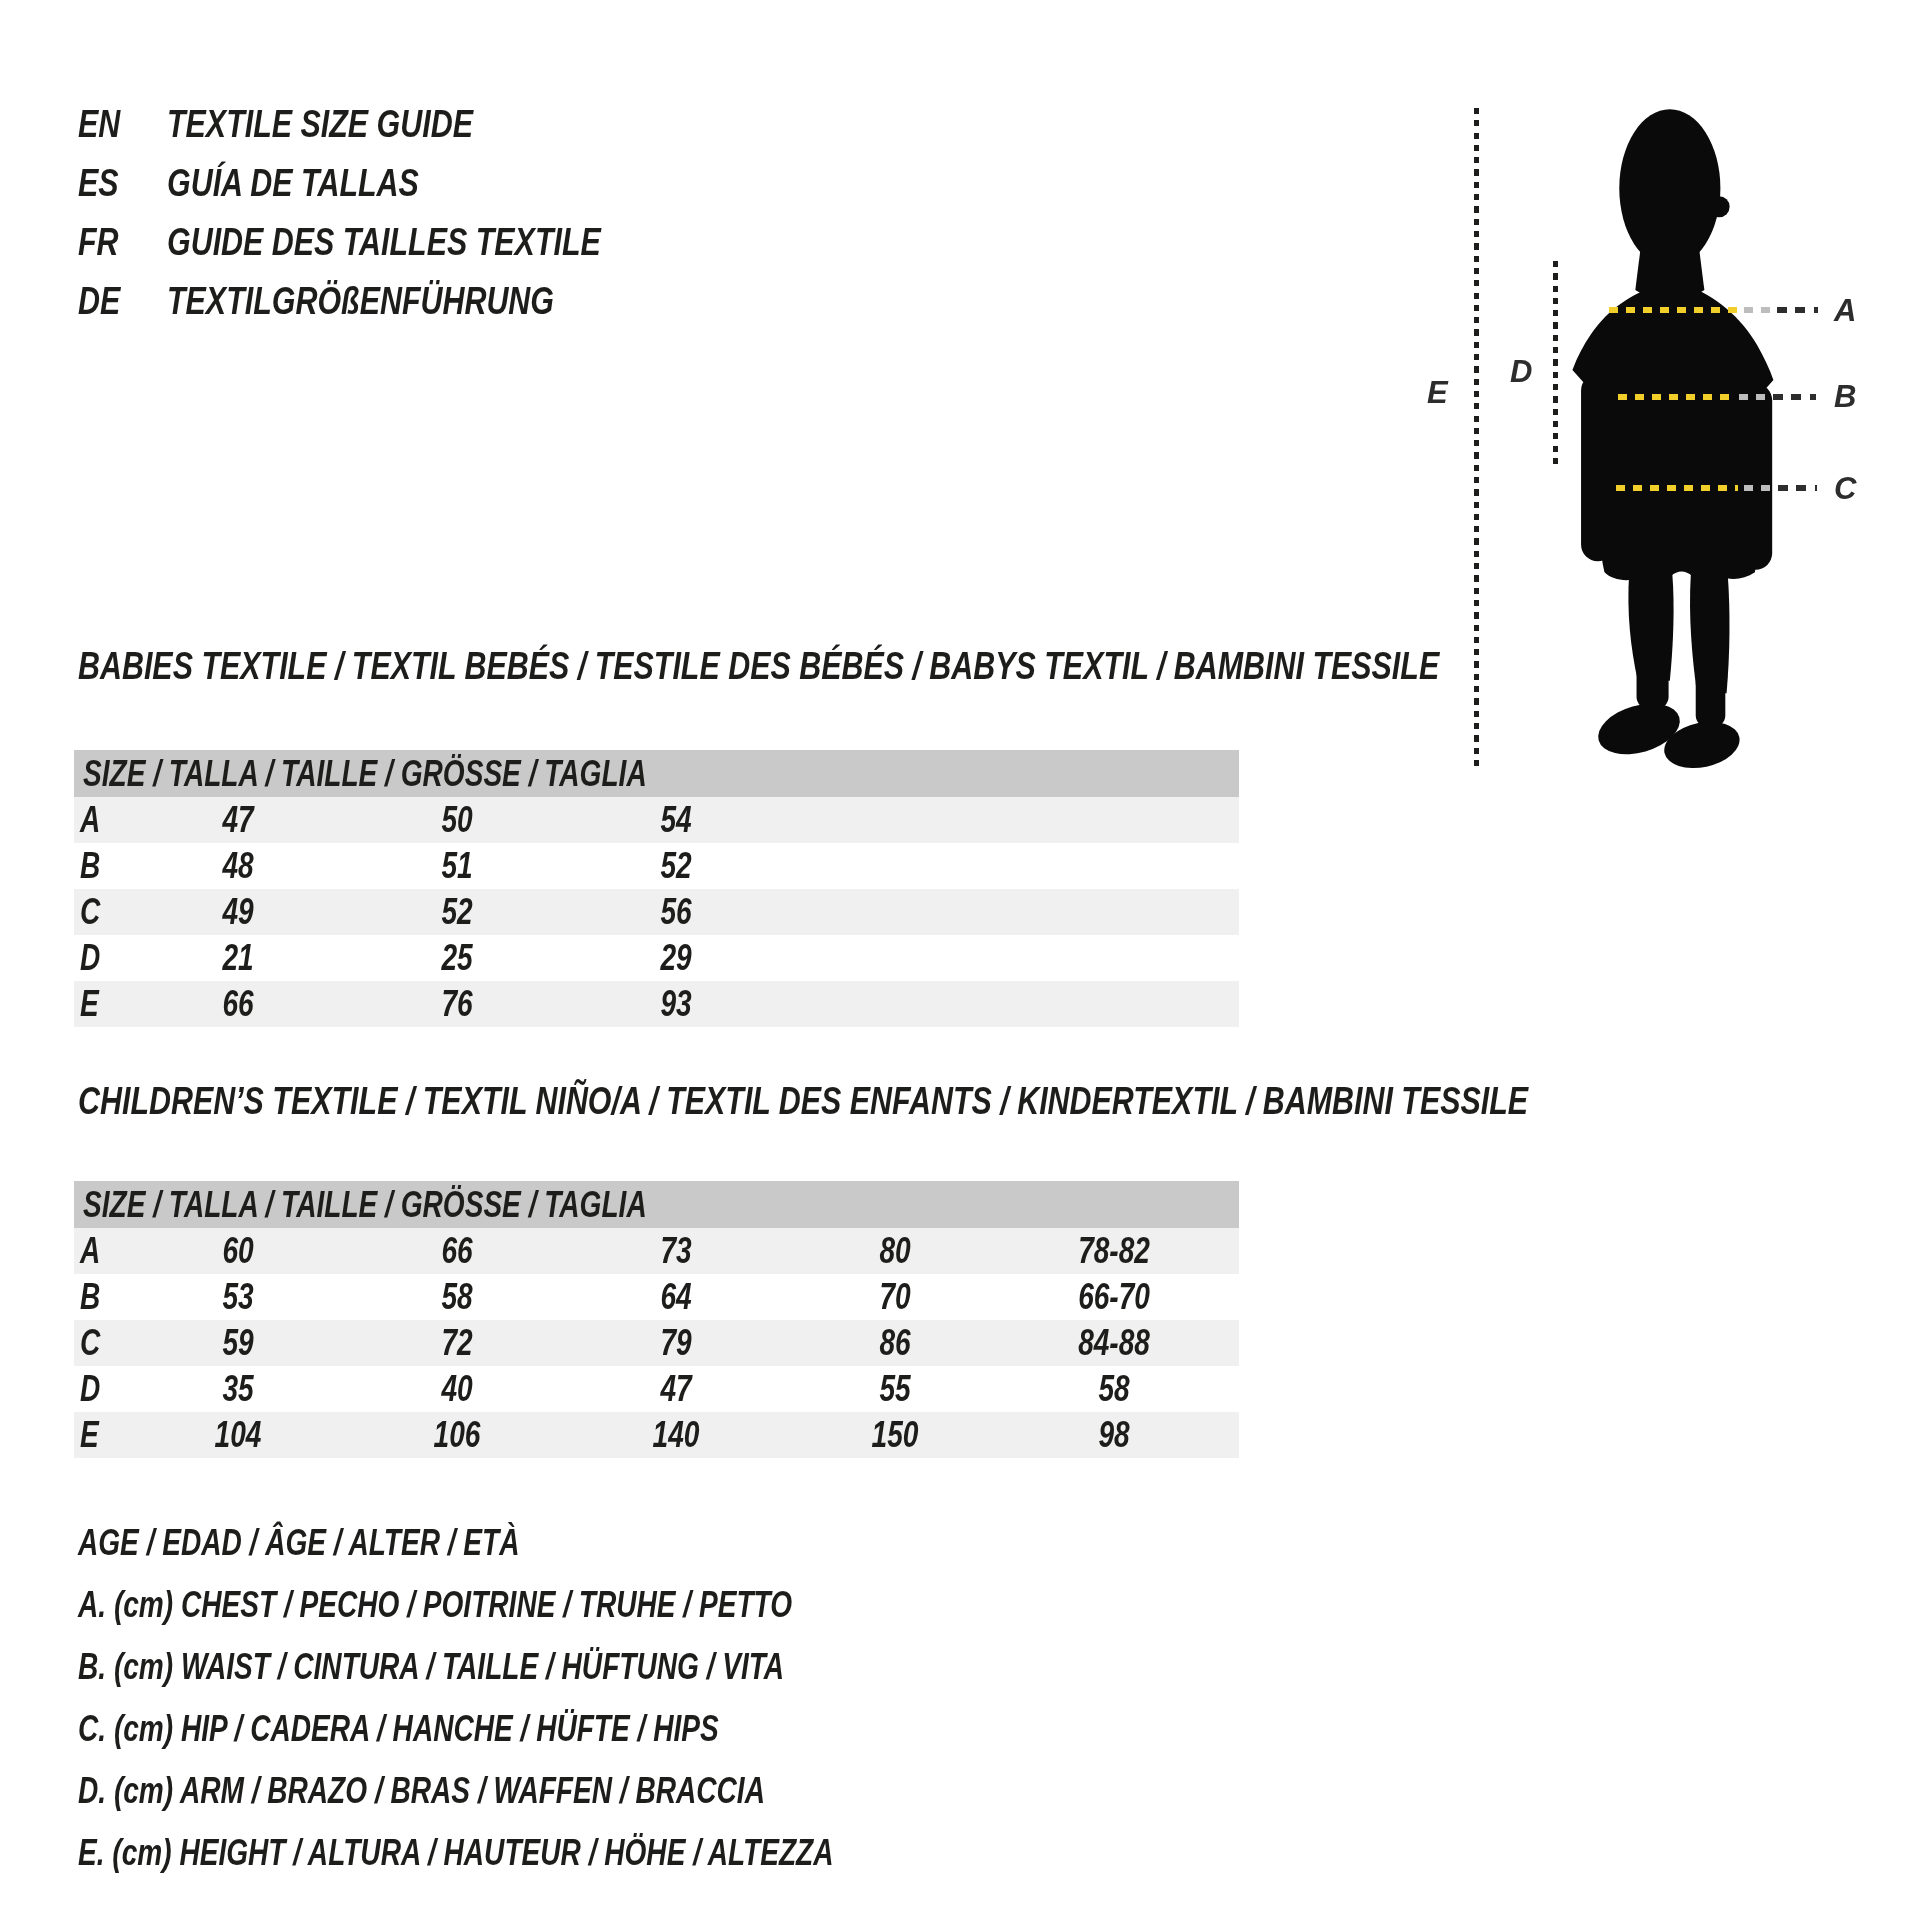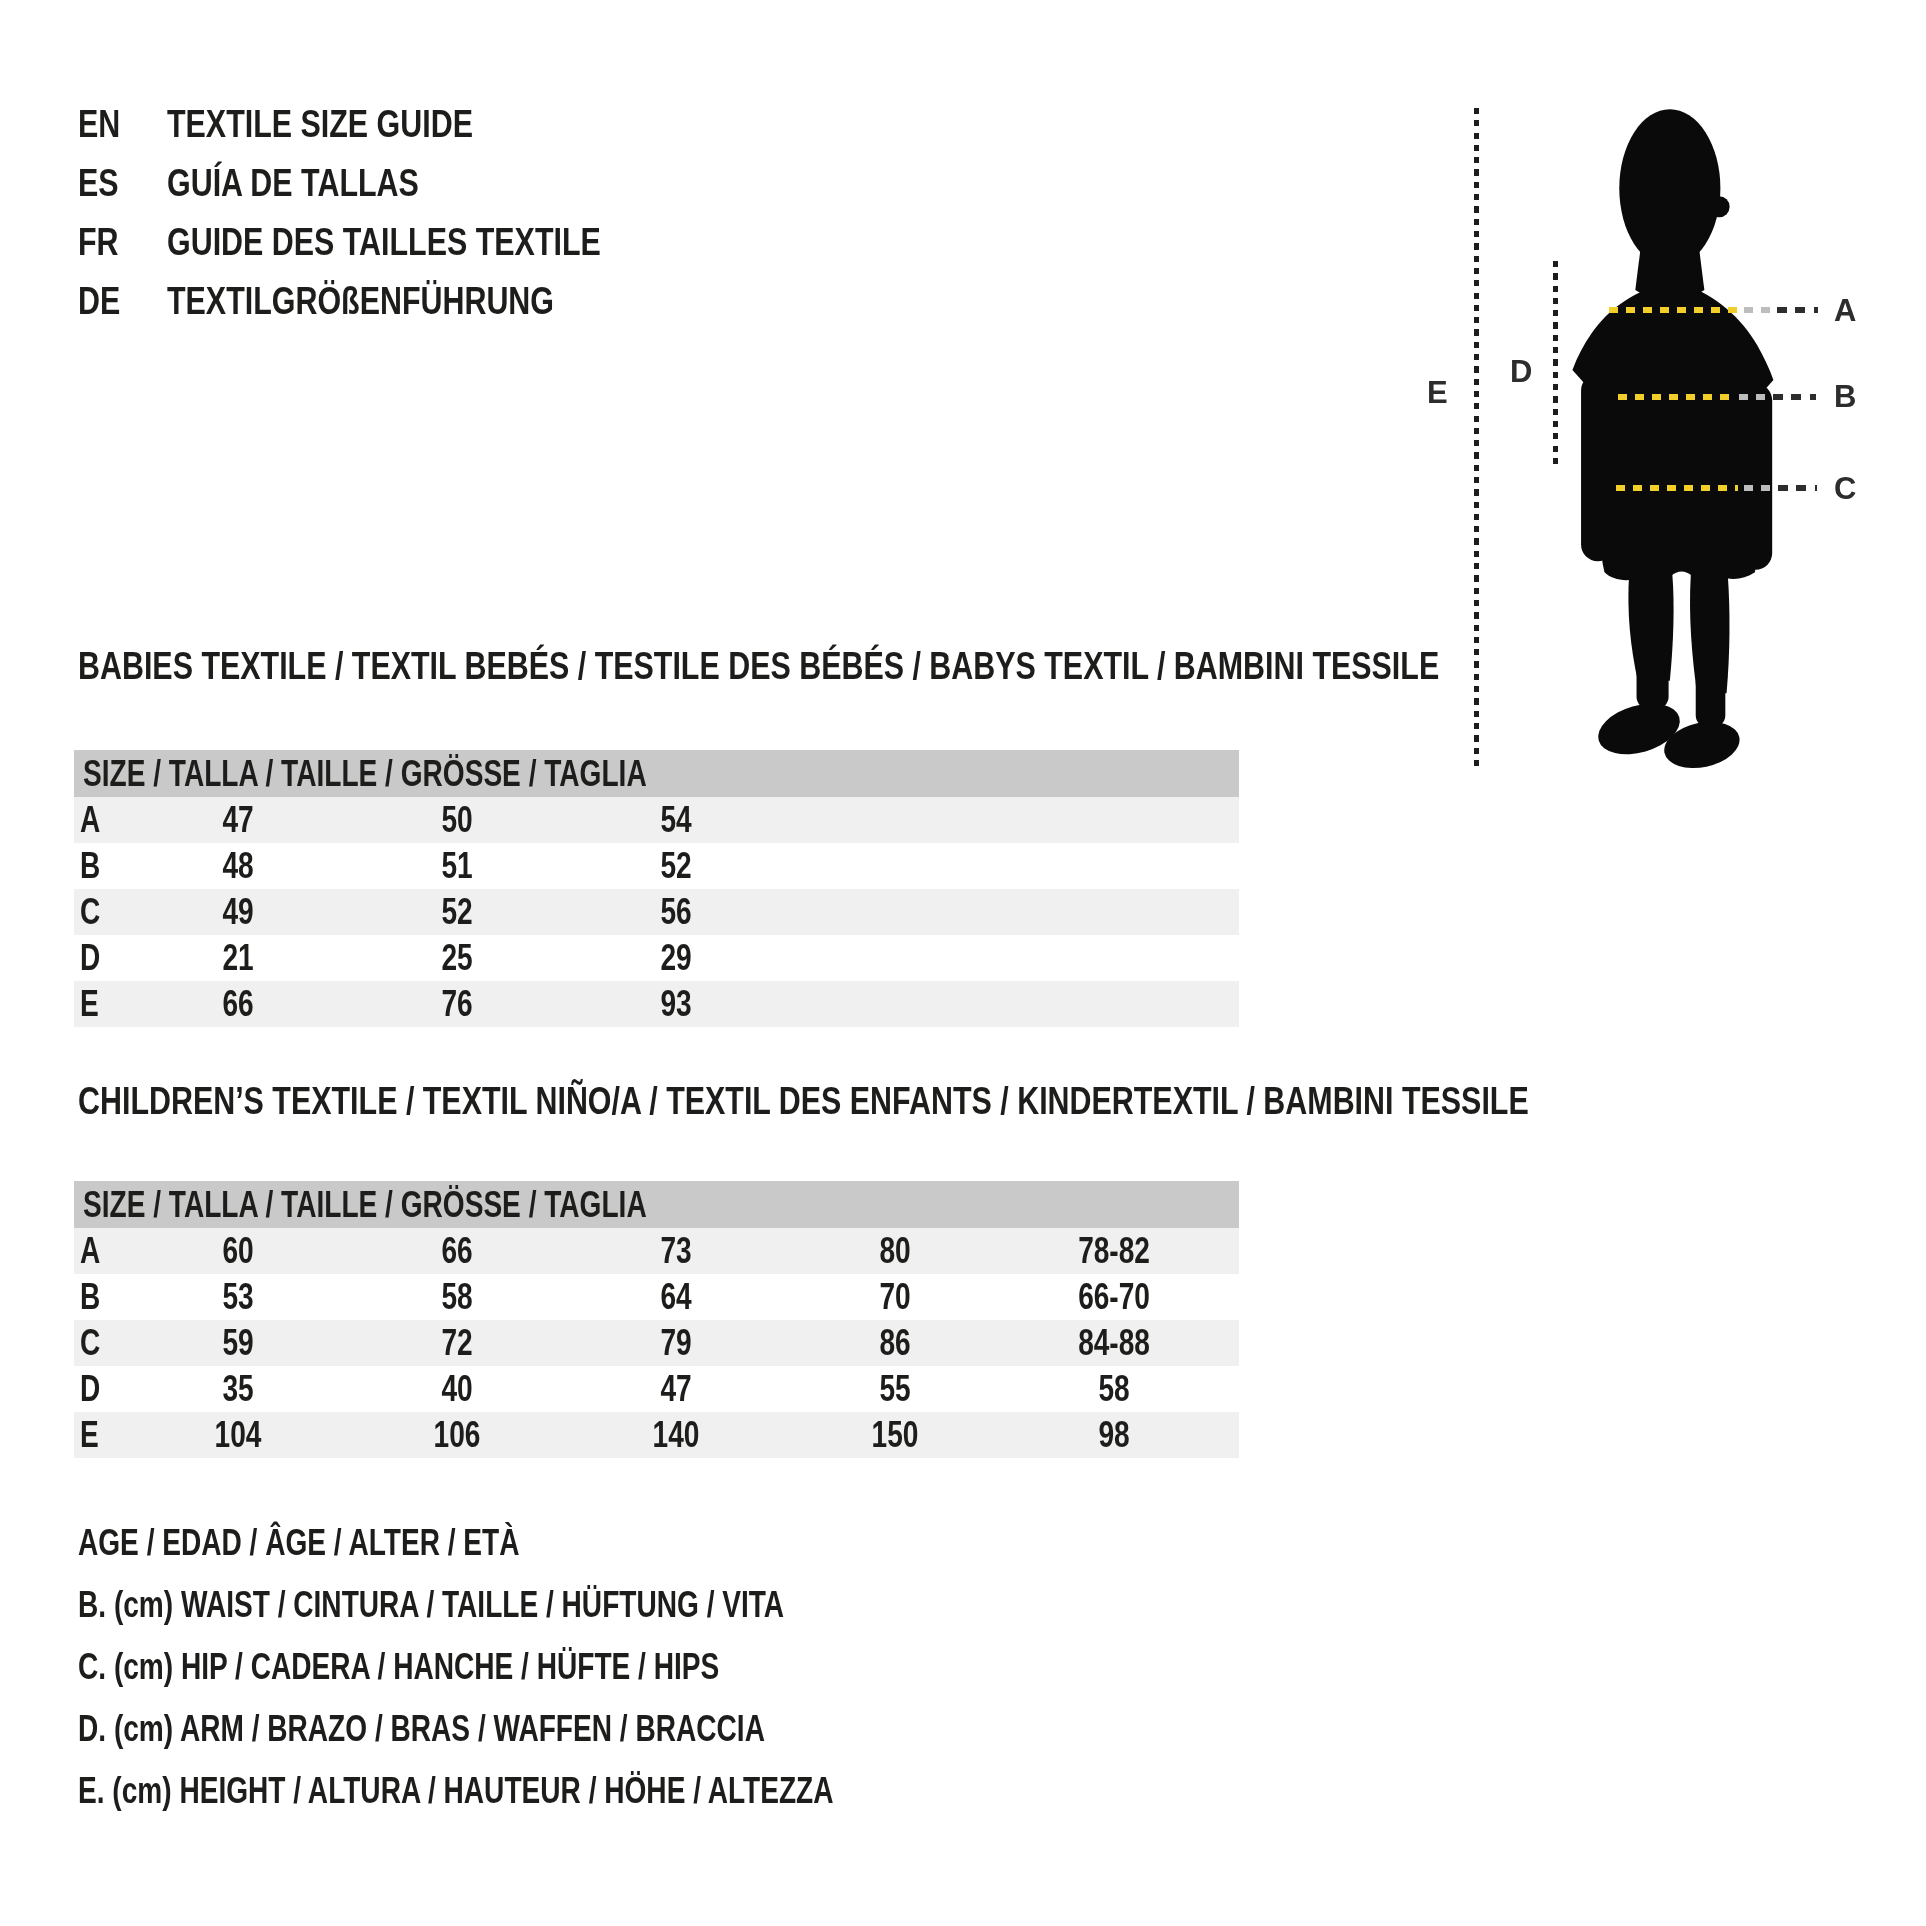--- a/index.html
+++ b/index.html
@@ -7,21 +7,21 @@
     --bar-gray:#c9c9c9;
     --row-stripe:#f0f0f0;
     --dash-yellow:#f2ce2b;
     --dash-dark:#2d2d2d;
     --dash-gray:#bdbdbd;
     --silhouette:#0a0a0a;
     --background:#ffffff;
   }
   html,body{margin:0;padding:0;background:var(--background);}
   body{font-family:"Liberation Sans","DejaVu Sans",sans-serif;color:var(--ink);font-weight:700;}
-  #canvas{position:relative;width:1926px;height:1926px;background:var(--background);overflow:hidden;}
+  #canvas{position:relative;width:1926px;height:1926px;background:var(--background);overflow:hidden;font-style:italic;}
   .abs{position:absolute;}
   
   .cond{display:inline-block;transform:scaleX(.78);transform-origin:0 50%;white-space:nowrap;}
   .cond-c{display:inline-block;transform:scaleX(.78);transform-origin:50% 50%;white-space:nowrap;}
   
   .lang-row{display:flex;height:59px;align-items:center;font-size:39px;}
   .lang-code{width:89px;flex:0 0 89px;}
   
   .sec-title{font-size:39px;line-height:39px;}
   
@@ -195,20 +195,21 @@
       <span class="c-val"><span class="cond-c">104</span></span>
       <span class="c-val"><span class="cond-c">106</span></span>
       <span class="c-val"><span class="cond-c">140</span></span>
       <span class="c-val"><span class="cond-c">150</span></span>
       <span class="c-val"><span class="cond-c">98</span></span>
     </div>
   </div>
 
   <div class="abs" style="left:78px;top:1512px;">
     <div class="legend-line"><span class="cond">AGE / EDAD / ÂGE / ALTER / ETÀ</span></div>
+    <div class="legend-line"><span class="cond">A. (cm) CHEST / PECHO / POITRINE / TRUHE / PETTO</span></div>
     <div class="legend-line"><span class="cond">B. (cm) WAIST / CINTURA / TAILLE / HÜFTUNG / VITA</span></div>
     <div class="legend-line"><span class="cond">C. (cm) HIP / CADERA / HANCHE / HÜFTE / HIPS</span></div>
     <div class="legend-line"><span class="cond">D. (cm) ARM / BRAZO / BRAS / WAFFEN / BRACCIA</span></div>
     <div class="legend-line"><span class="cond">E. (cm) HEIGHT / ALTURA / HAUTEUR / HÖHE / ALTEZZA</span></div>
   </div>
 
 </div>
 
 
 </body></html>

